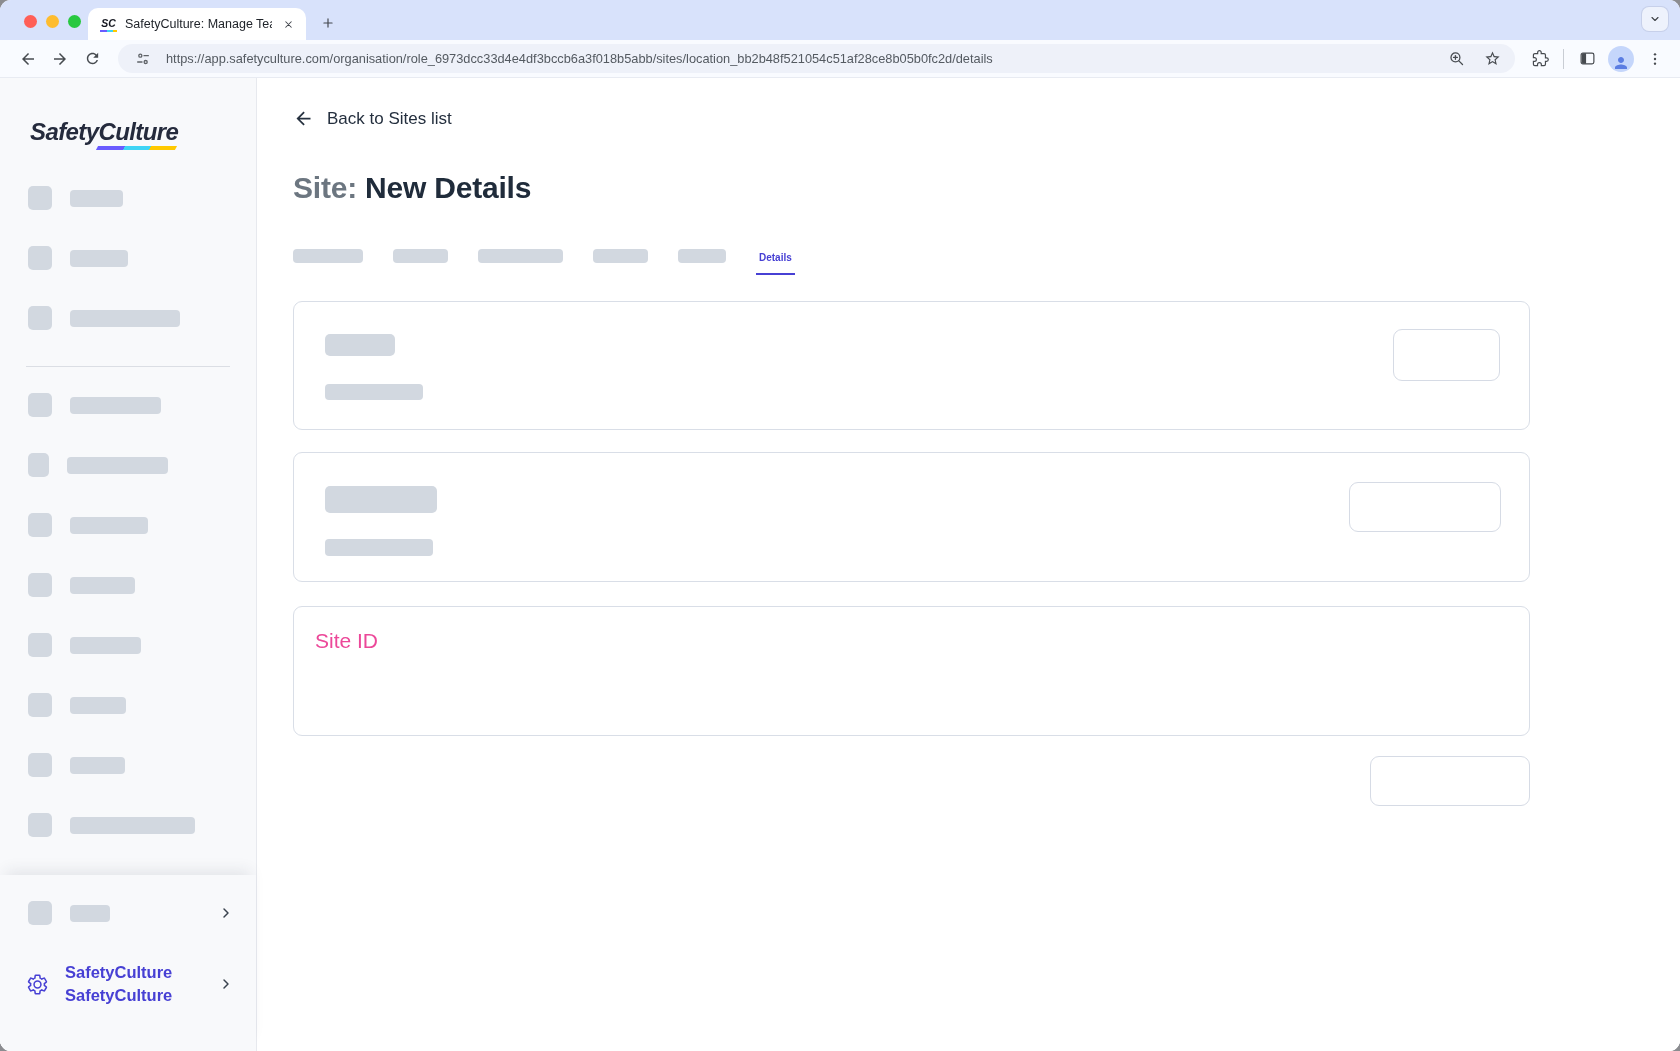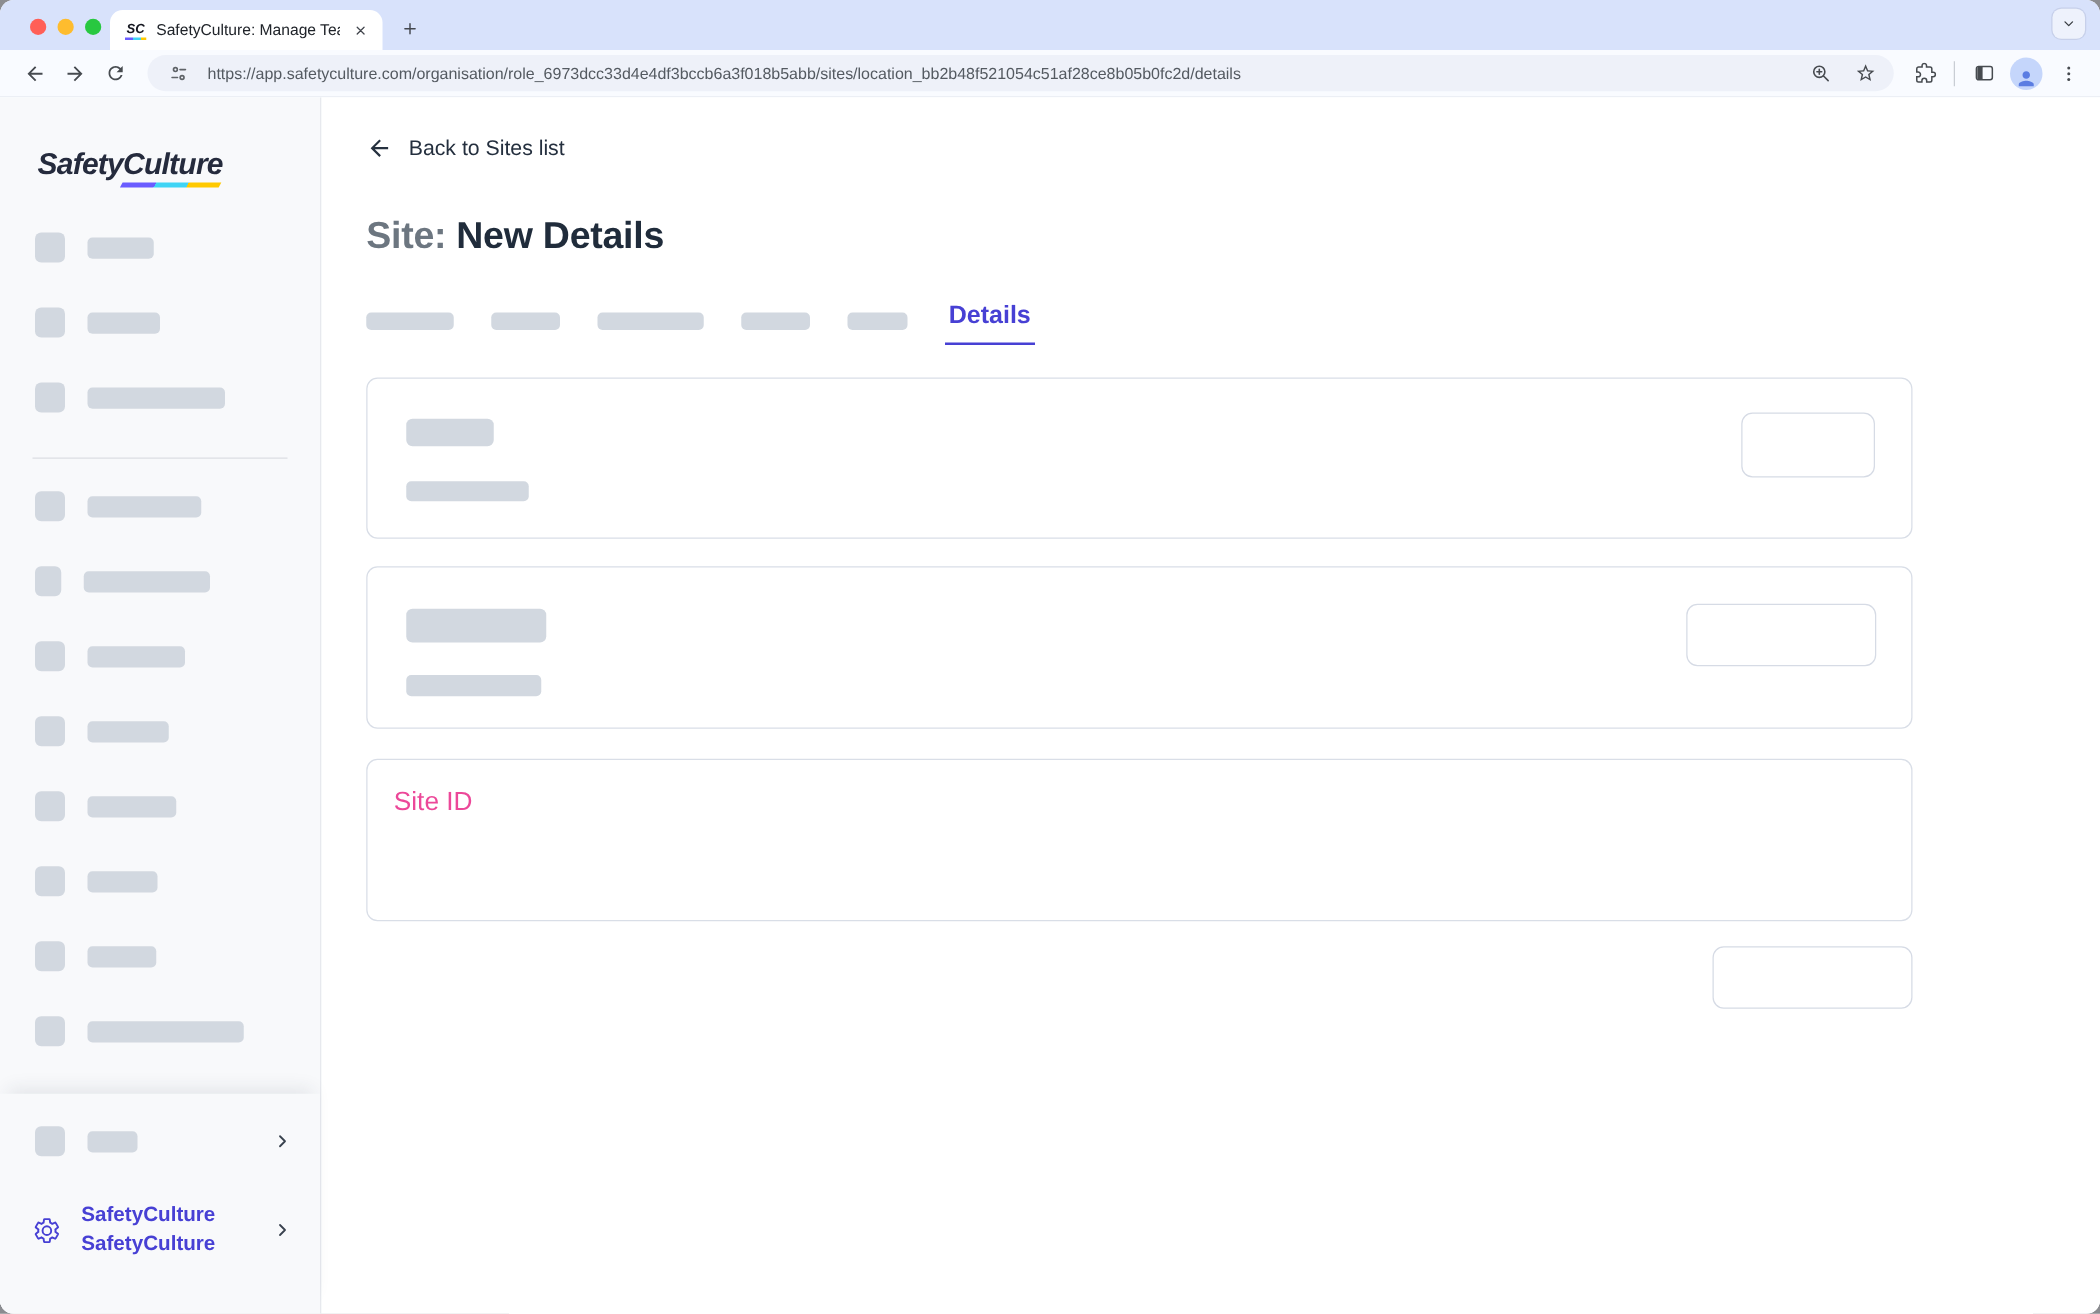--- a/index.html
+++ b/index.html
@@ -47,21 +47,21 @@
 
   .main { flex:1; min-width:0; background:#fff; }
   .content { width:1237px; margin-left:36px; }
   .back-link { display:inline-flex; align-items:center; gap:13px; margin-top:30px; color:#242f3e; font-size:17px; font-weight:500; cursor:pointer; }
   .page-title { margin-top:38px; font-size:30px; letter-spacing:-0.2px; }
   .pt-prefix { color:#6c7680; font-weight:600; }
   .pt-value { color:#202c3b; font-weight:bold; margin-left:8px; }
 
   .tabs { display:flex; align-items:flex-end; gap:30px; margin-top:36px; height:34px; }
   .tab-sk { height:14px; border-radius:4px; background:#d2d8e0; margin-bottom:12px; }
-  .tab-active { color:#4740d4; font-size:20px; font-weight:600; padding:0 3px 10px 3px; border-bottom:2.5px solid #4740d4; cursor:pointer; }
+  .tab-active { color:#4740d4; font-size:10px; font-weight:600; padding:0 3px 10px 3px; border-bottom:2.5px solid #4740d4; cursor:pointer; }
 
   .card { width:1237px; border:1px solid #d9dee7; border-radius:9px; position:relative; margin-top:22px; }
   .card-1 { height:129px; margin-top:26px; }
   .card-2 { height:130px; }
   .card-3 { height:130px; margin-top:24px; }
   .btn-ph { position:absolute; border:1px solid #d6dbe5; border-radius:9px; background:#fff; cursor:pointer; }
   .c1-b1 { left:31px; top:32px; width:70px; height:22px; border-radius:5px; background:#d2d8e0; }
   .c1-b2 { left:31px; top:82px; width:98px; height:16px; border-radius:4px; background:#d2d8e0; }
   .c2-b1 { left:31px; top:33px; width:112px; height:27px; border-radius:5px; background:#d2d8e0; }
   .c2-b2 { left:31px; top:86px; width:108px; height:17px; border-radius:4px; background:#d2d8e0; }

